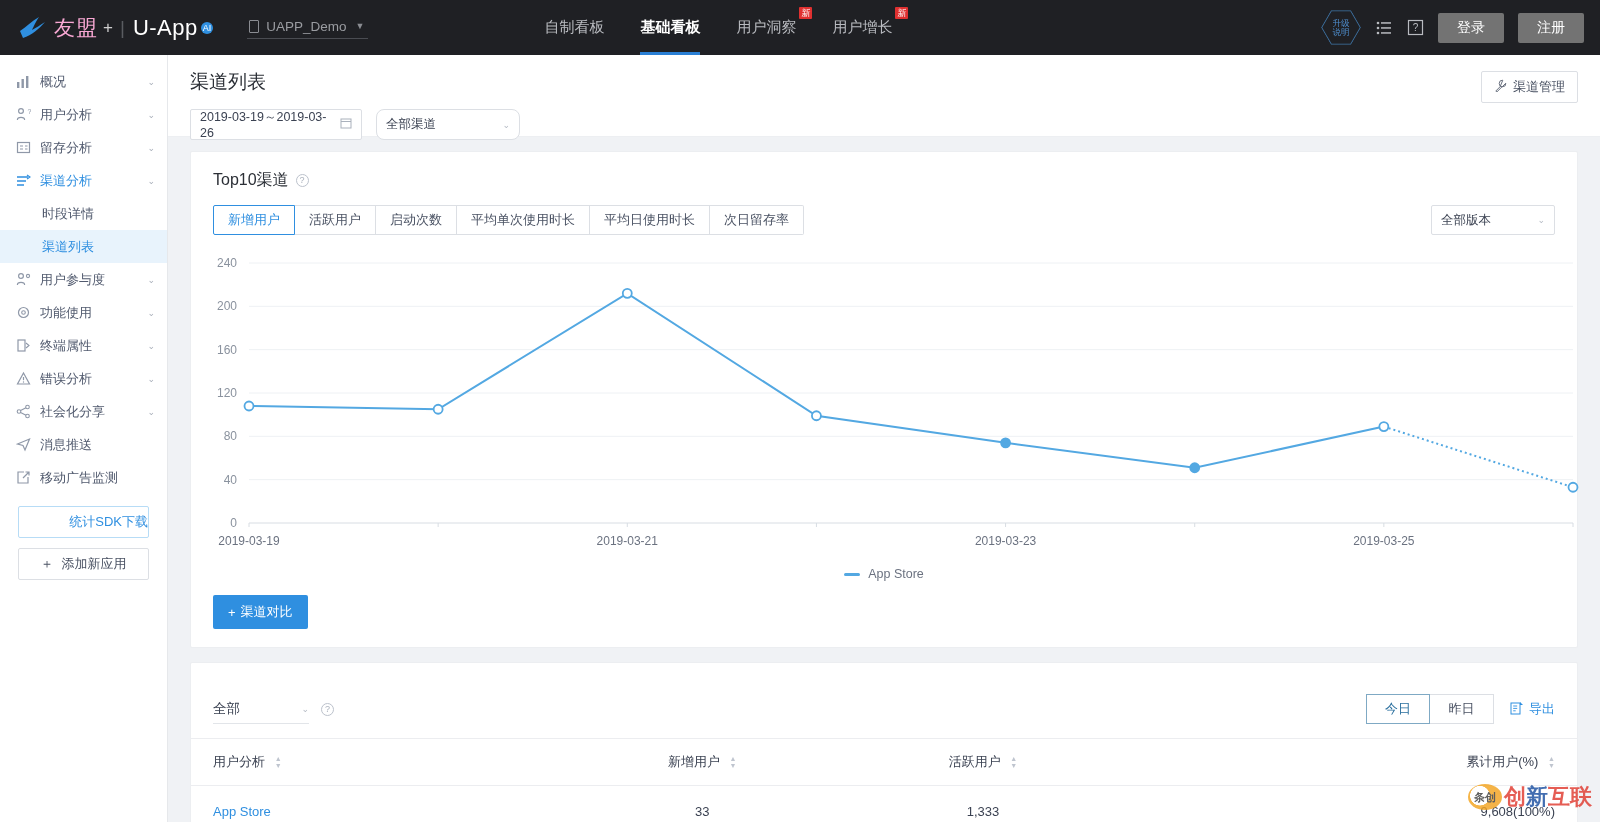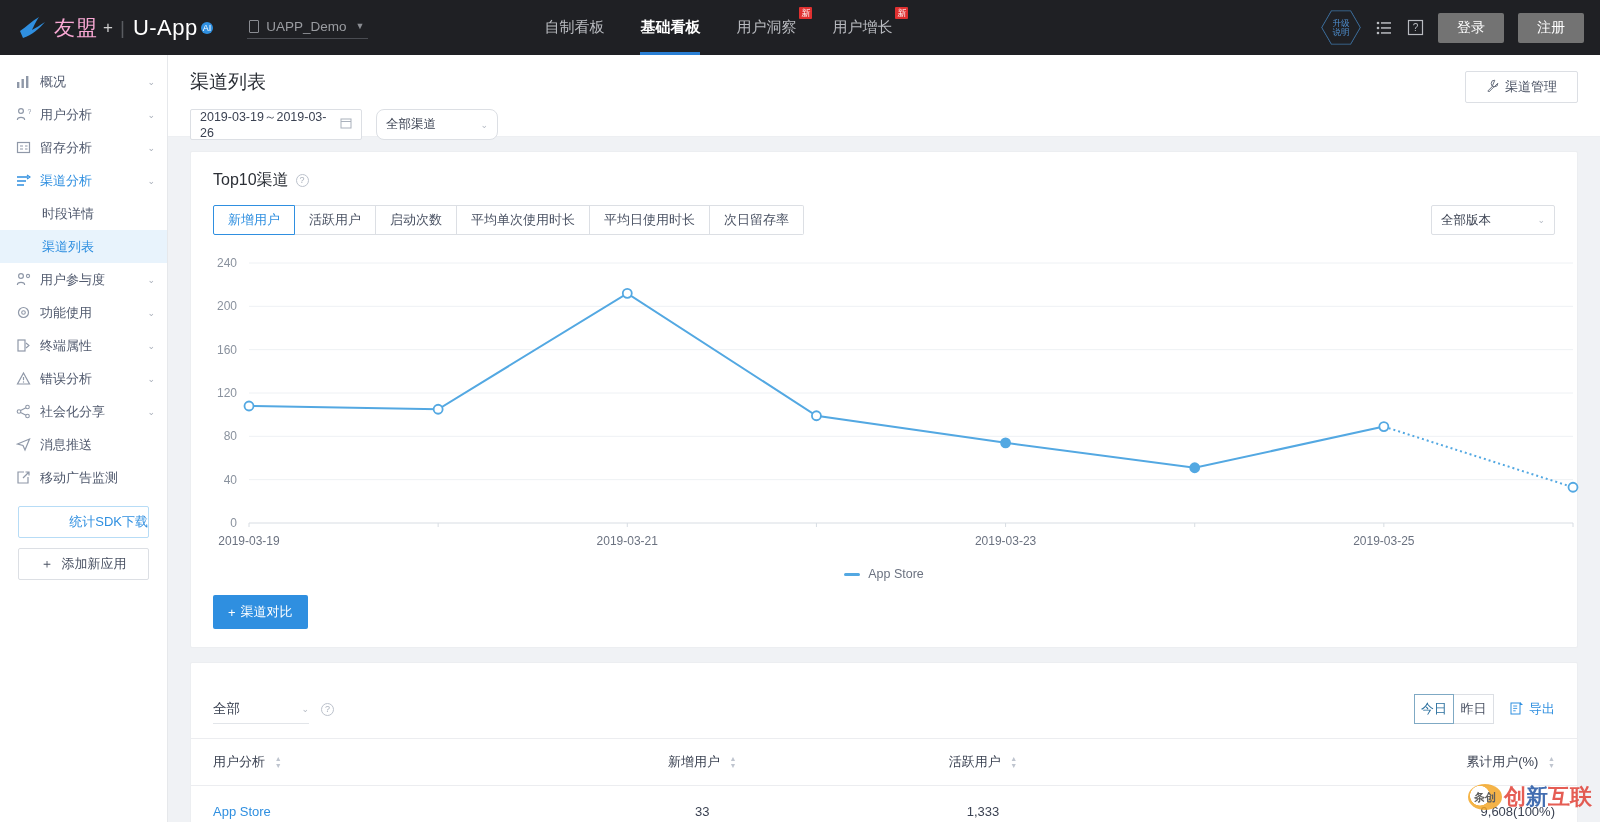--- a/index.html
+++ b/index.html
@@ -128,29 +128,29 @@
   }
   .page-title { font-size: 19px; color: #2b2f36; font-weight: normal; }
   .filters { display: flex; align-items: center; gap: 14px; margin-top: 14px; }
   .date-box {
     width: 172px; height: 31px; border: 1px solid #dcdfe4; border-radius: 2px;
     display: flex; align-items: center; padding: 0 9px; font-size: 12.5px;
     color: #3b4252; background: #fff; cursor: pointer;
   }
   .date-box .cal { margin-left: auto; color: #aab1bc; font-size: 12px; }
   .sel-box {
-    width: 122px; height: 31px; border: 1px solid #dcdfe4; border-radius: 8px;
+    width: 144px; height: 31px; border: 1px solid #dcdfe4; border-radius: 8px;
     display: flex; align-items: center; padding: 0 9px; font-size: 12.5px;
     color: #3b4252; background: #fff; cursor: pointer;
   }
   .sel-box .car { margin-left: auto; color: #b4bac4; font-size: 9px; }
   .manage-btn {
     position: absolute; right: 22px; top: 16px;
     border: 1px solid #dcdfe4; background: #fff; border-radius: 2px;
-    font-size: 13px; color: #4a5263; padding: 6px 20px; cursor: pointer;
+    font-size: 13px; color: #4a5263; padding: 6px 12px; cursor: pointer;
     display: flex; align-items: center; gap: 6px; font-family: inherit;
   }
 
   .card {
     background: #fff; margin: 14px 22px 0 22px; border-radius: 2px;
     border: 1px solid #eceef1;
   }
   .card-head { padding: 18px 22px 0 22px; display: flex; align-items: center; }
   .card-title { font-size: 16px; color: #2b2f36; }
   .q-icon {
@@ -192,21 +192,21 @@
   .tbl-ctrl { display: flex; align-items: center; padding: 31px 22px 0 22px; }
   .all-sel {
     width: 96px; height: 30px; border-bottom: 1px solid #e2e5e9;
     display: flex; align-items: center; font-size: 13.5px; color: #3b4252;
     cursor: pointer;
   }
   .all-sel .car { margin-left: auto; color: #b4bac4; font-size: 9px; }
   .tbl-ctrl-right { margin-left: auto; display: flex; align-items: center; gap: 16px; }
   .day-seg { display: flex; }
   .day-btn {
-    height: 30px; width: 40px; border: 1px solid #dcdfe4; border-left: 0;
+    height: 30px; width: 64px; border: 1px solid #dcdfe4; border-left: 0;
     background: #fff; font-size: 13px; color: #4a5263; cursor: pointer;
     font-family: inherit;
   }
   .day-btn:first-child { border-left: 1px solid #dcdfe4; }
   .day-btn.active { color: #2a6f9e; border-color: #7fa9c4; position: relative; z-index: 2; }
   .export { color: #2f8fe0; font-size: 13px; cursor: pointer; display: flex; align-items: center; gap: 5px; }
 
   table { width: 100%; border-collapse: collapse; margin-top: 14px; }
   thead th {
     font-size: 13px; color: #3b4252; font-weight: normal; text-align: center;

